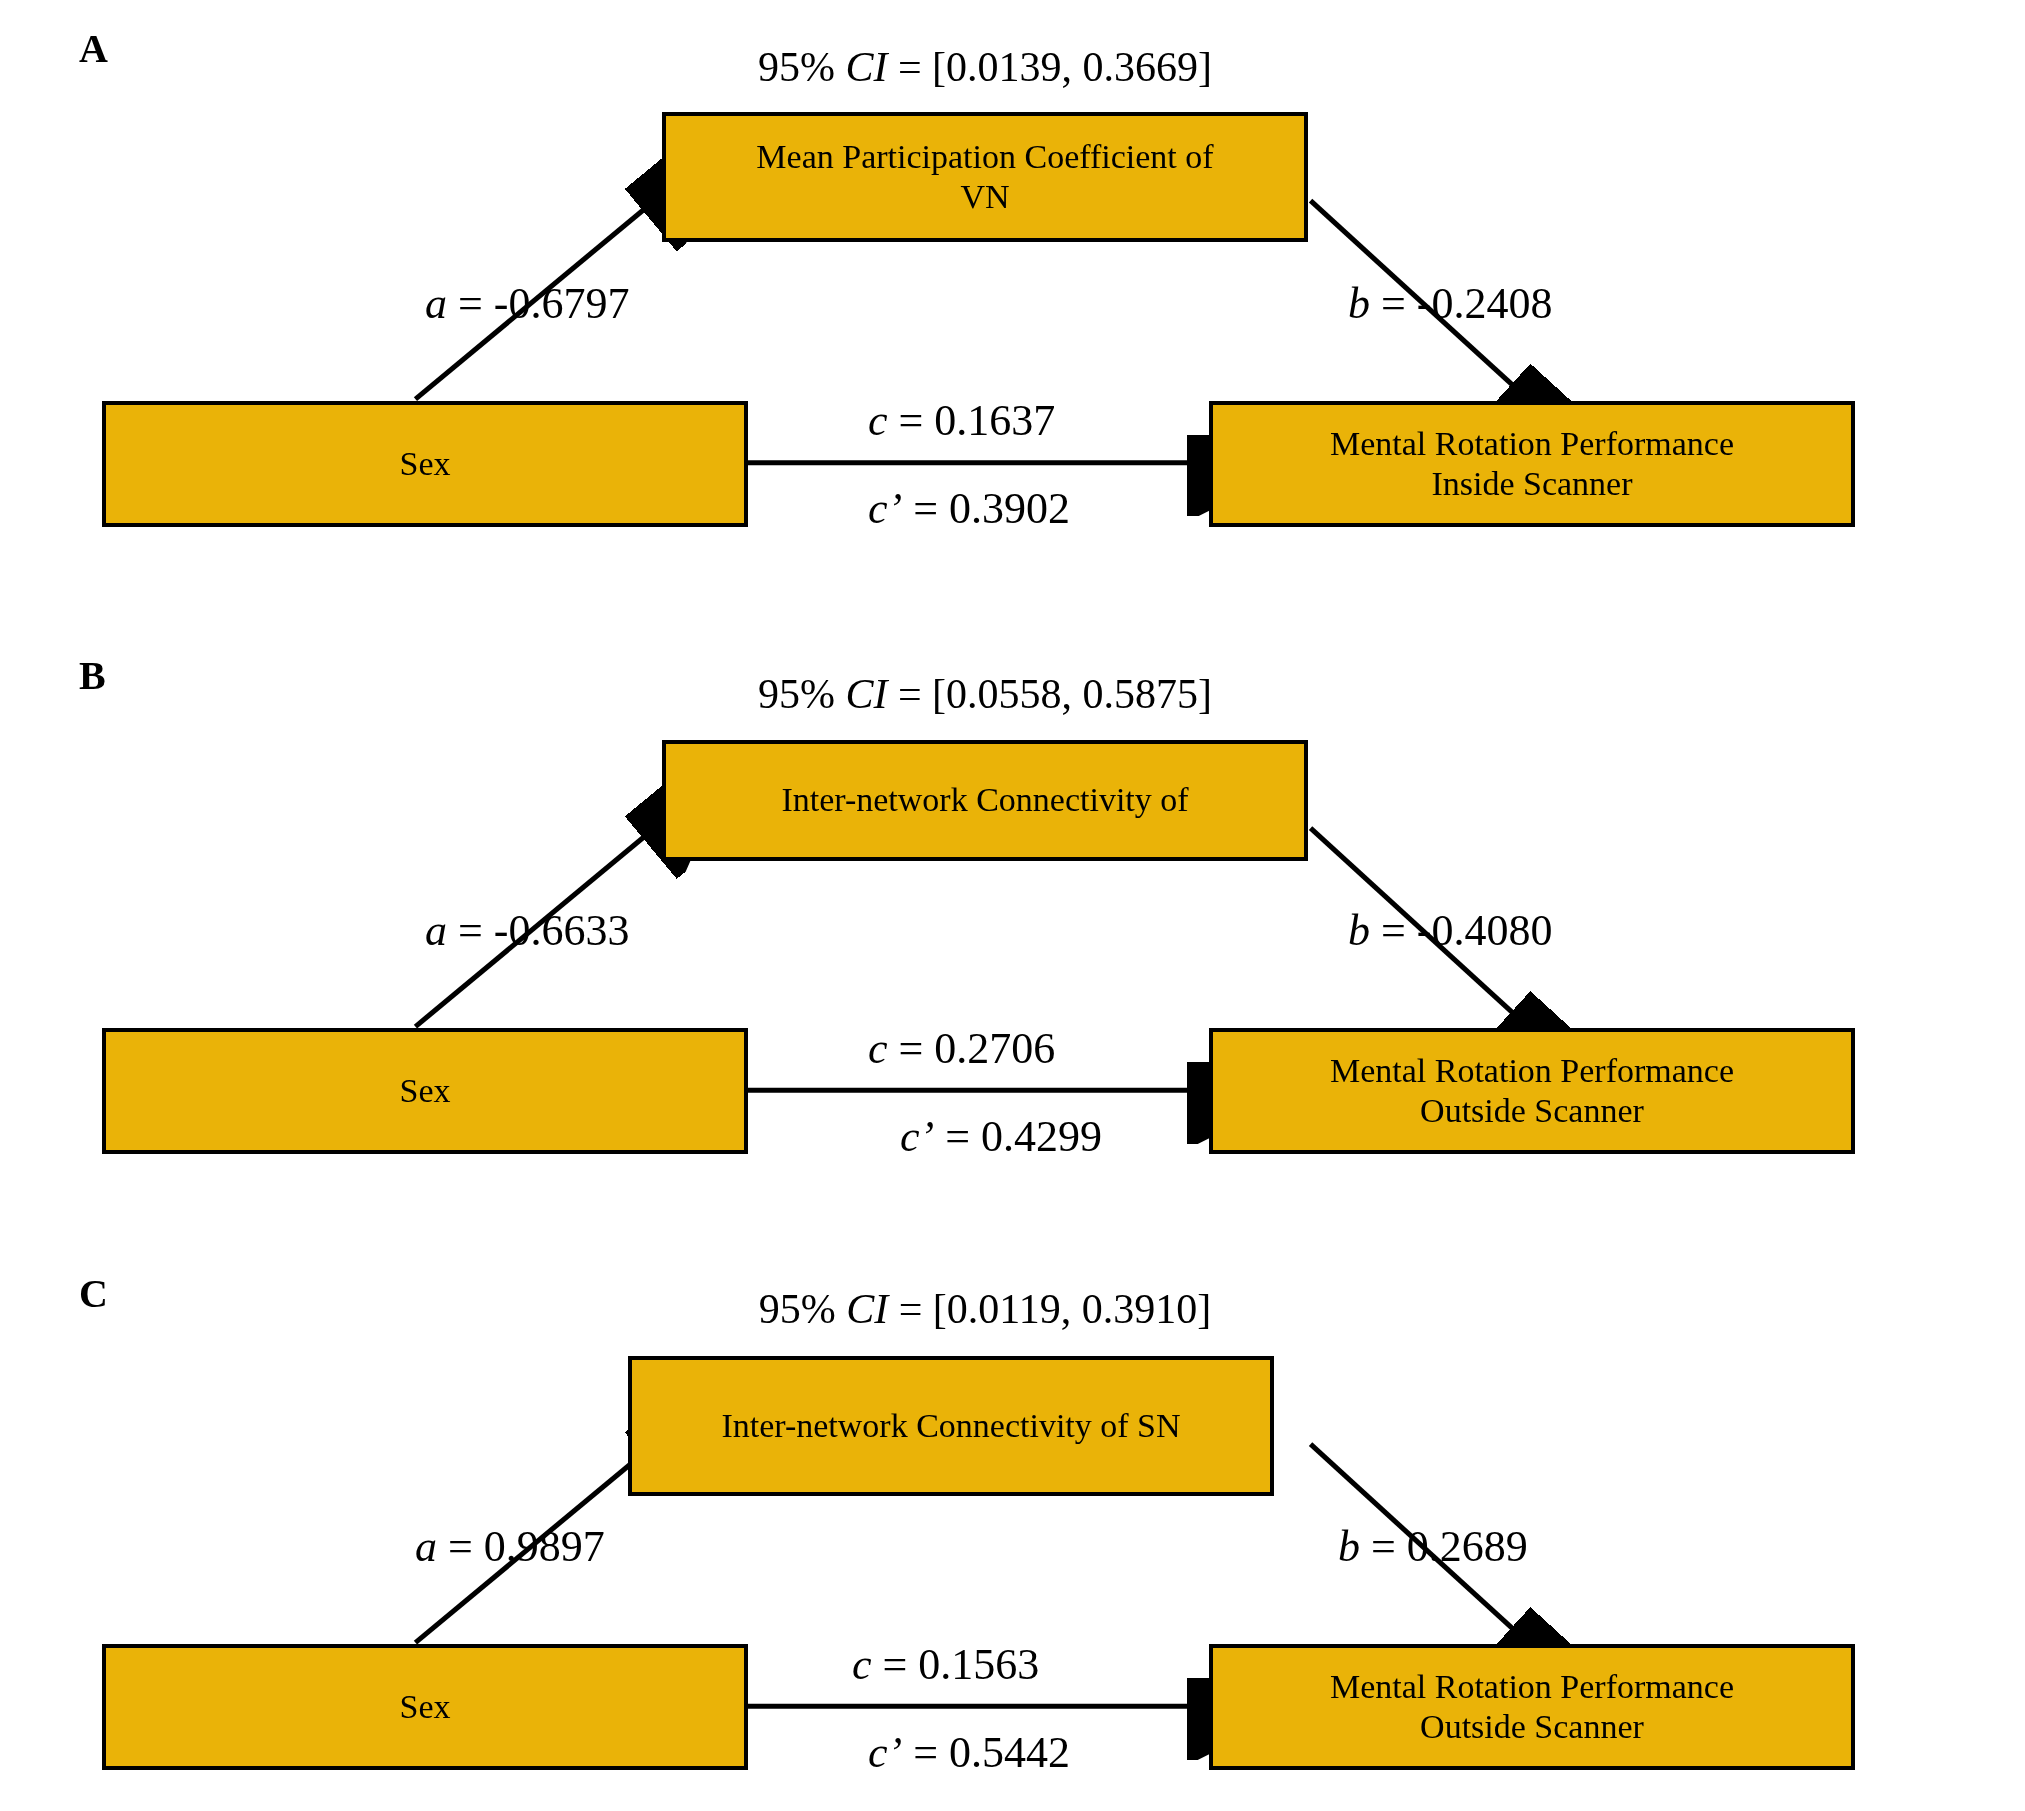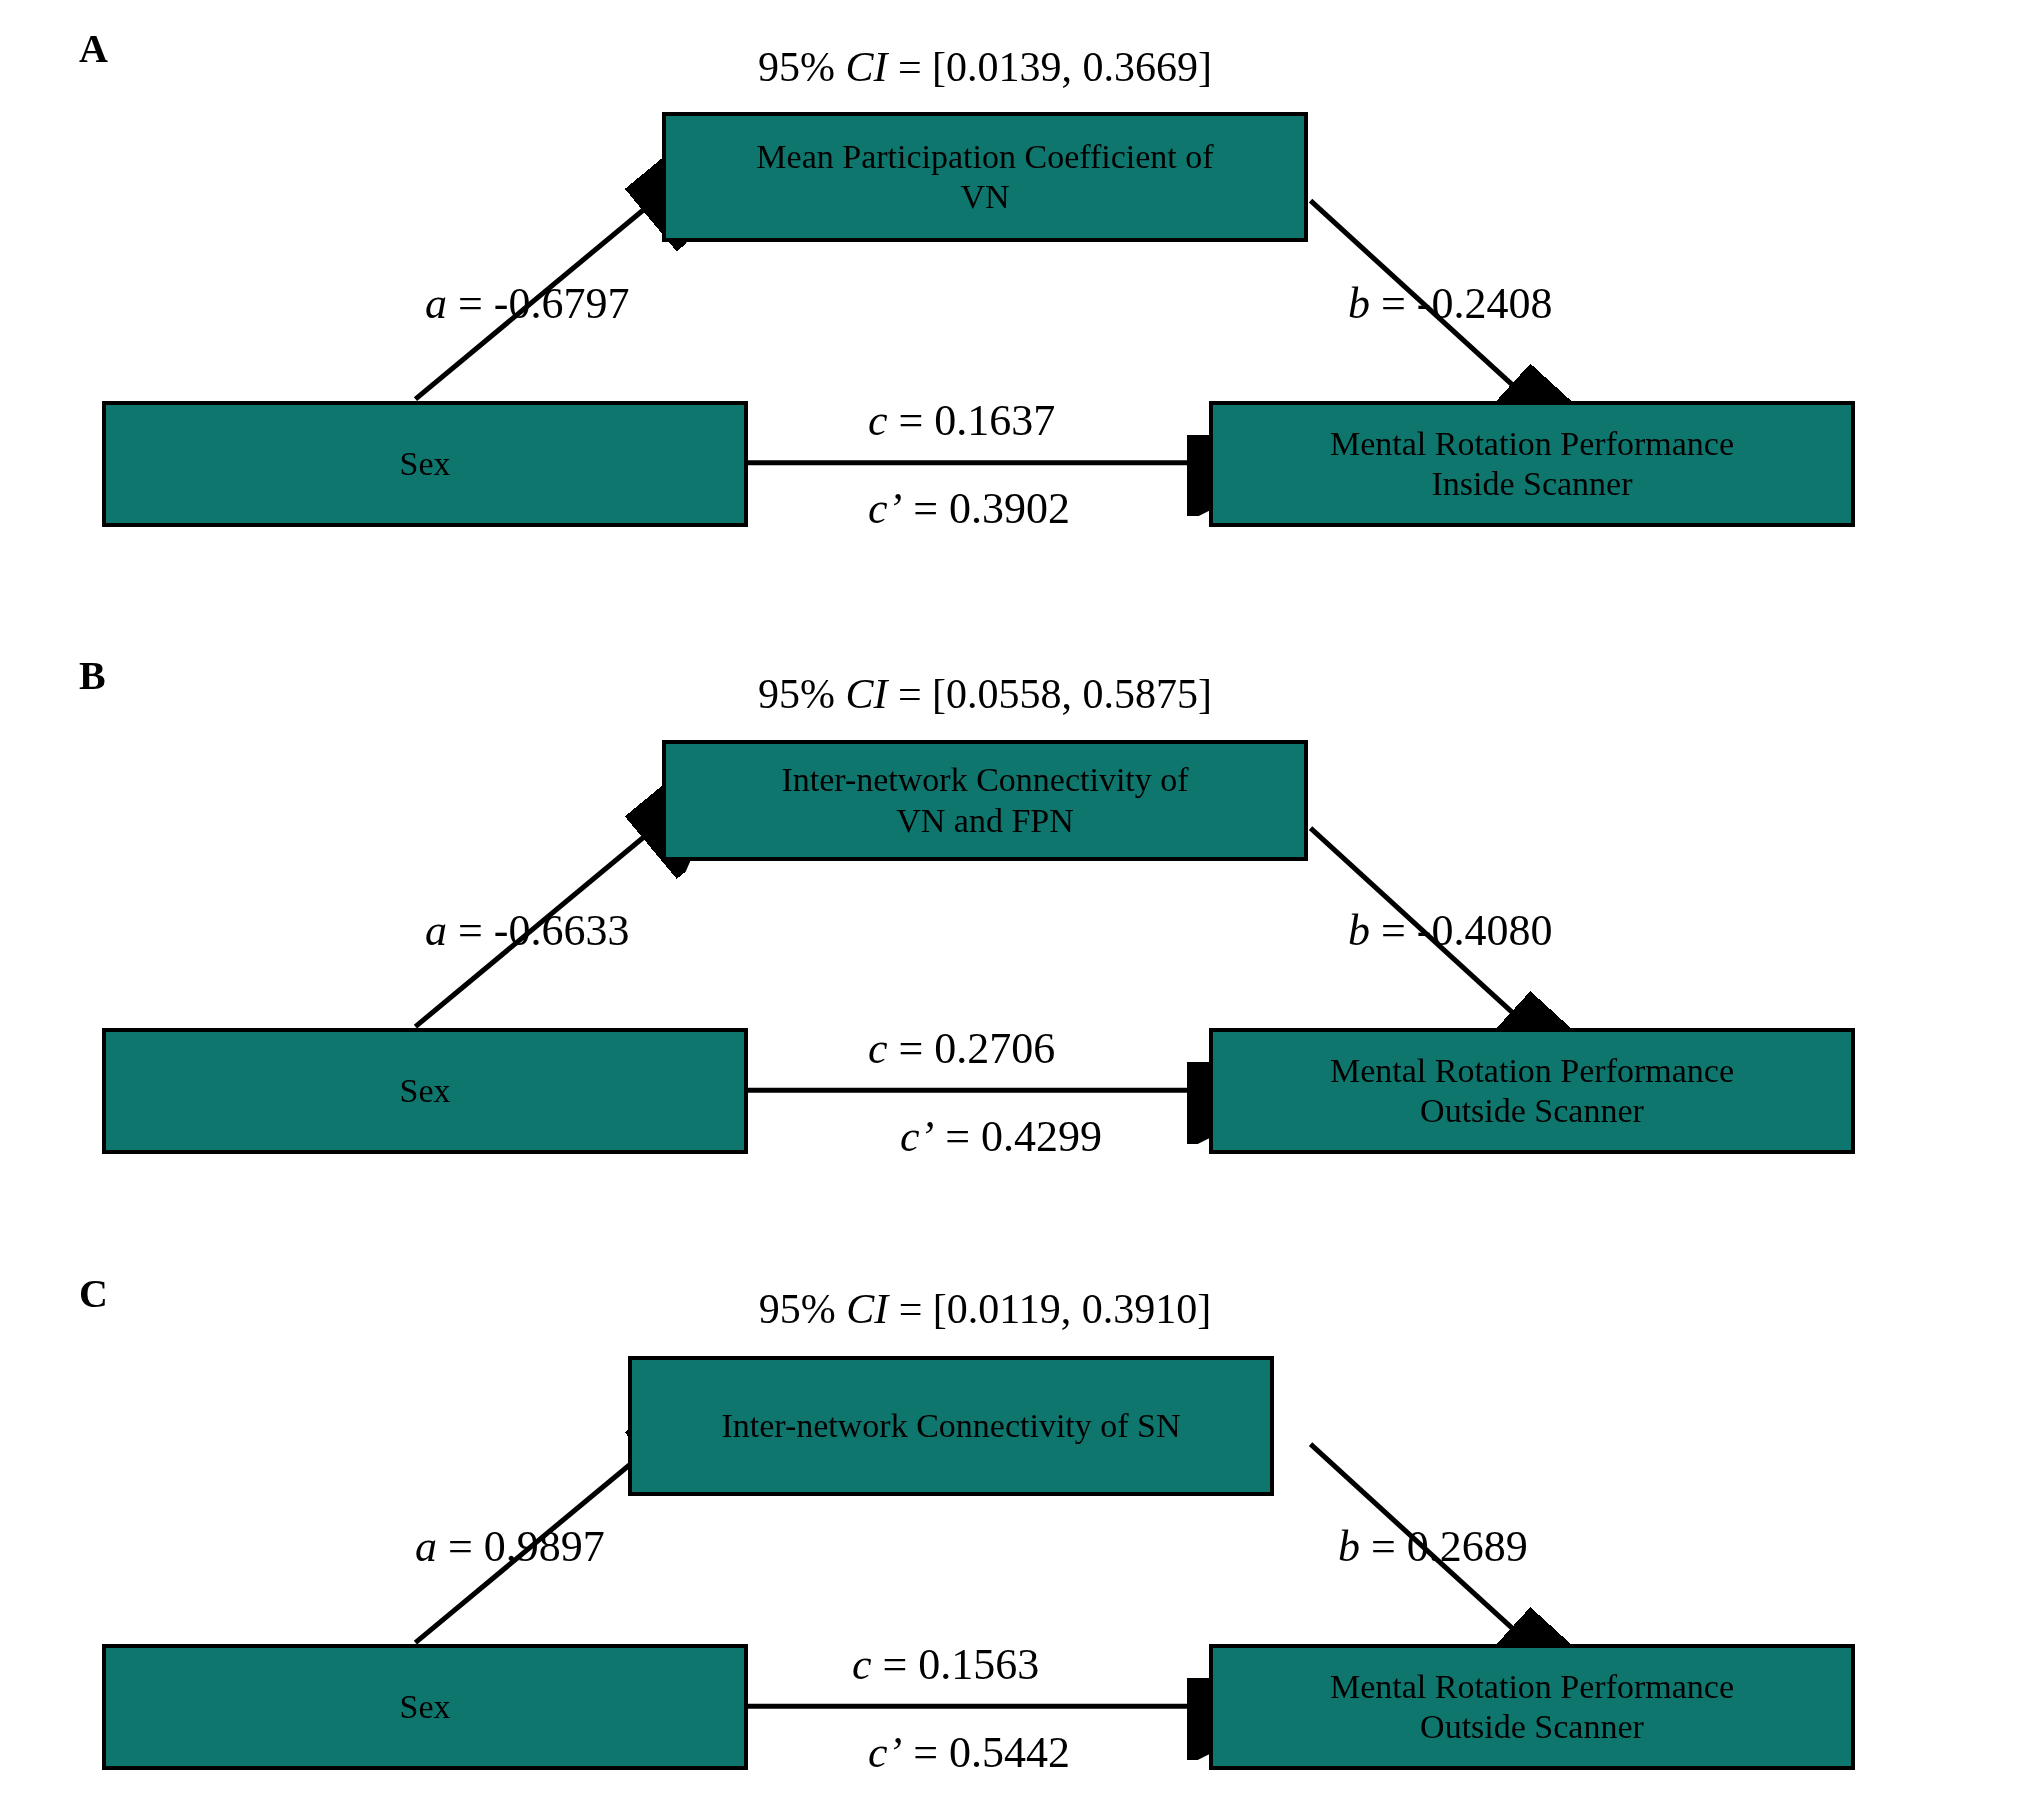--- a/index.html
+++ b/index.html
@@ -36,21 +36,21 @@
     font-size: 42px;
     line-height: 1;
     white-space: nowrap;
     text-align: center;
   }
   .ci-label .it { font-style: italic; }
 
   .node {
     position: absolute;
     border: 4.2px solid #000000;
-    background: #0f766e;
+    background: #eab308;
     box-sizing: border-box;
     display: flex;
     align-items: center;
     justify-content: center;
     text-align: center;
     font-size: 34px;
     line-height: 1.18;
     padding: 1.8px 8.3px;
   }
   .node span { display: block; }
@@ -148,21 +148,20 @@
   <div class="panel">
     <div class="panel-letter" style="left:79px; top:656px;">B</div>
 
     <div class="ci-label" style="left:662px; top:673px; width:646px;">
       <span>95% </span><span class="it">CI</span><span> = [0.0558, 0.5875]</span>
     </div>
 
     <div class="node" style="left:662px; top:740px; width:646px; height:121px;">
       <div>
         <span>Inter-network Connectivity of</span>
-        <span>VN and FPN</span>
       </div>
     </div>
 
     <div class="edge-label" style="left:425px; top:909px;">
       <span class="it">a</span><span> = -0.6633</span>
     </div>
 
     <div class="edge-label" style="left:1348px; top:909px;">
       <span class="it">b</span><span> = -0.4080</span>
     </div>

